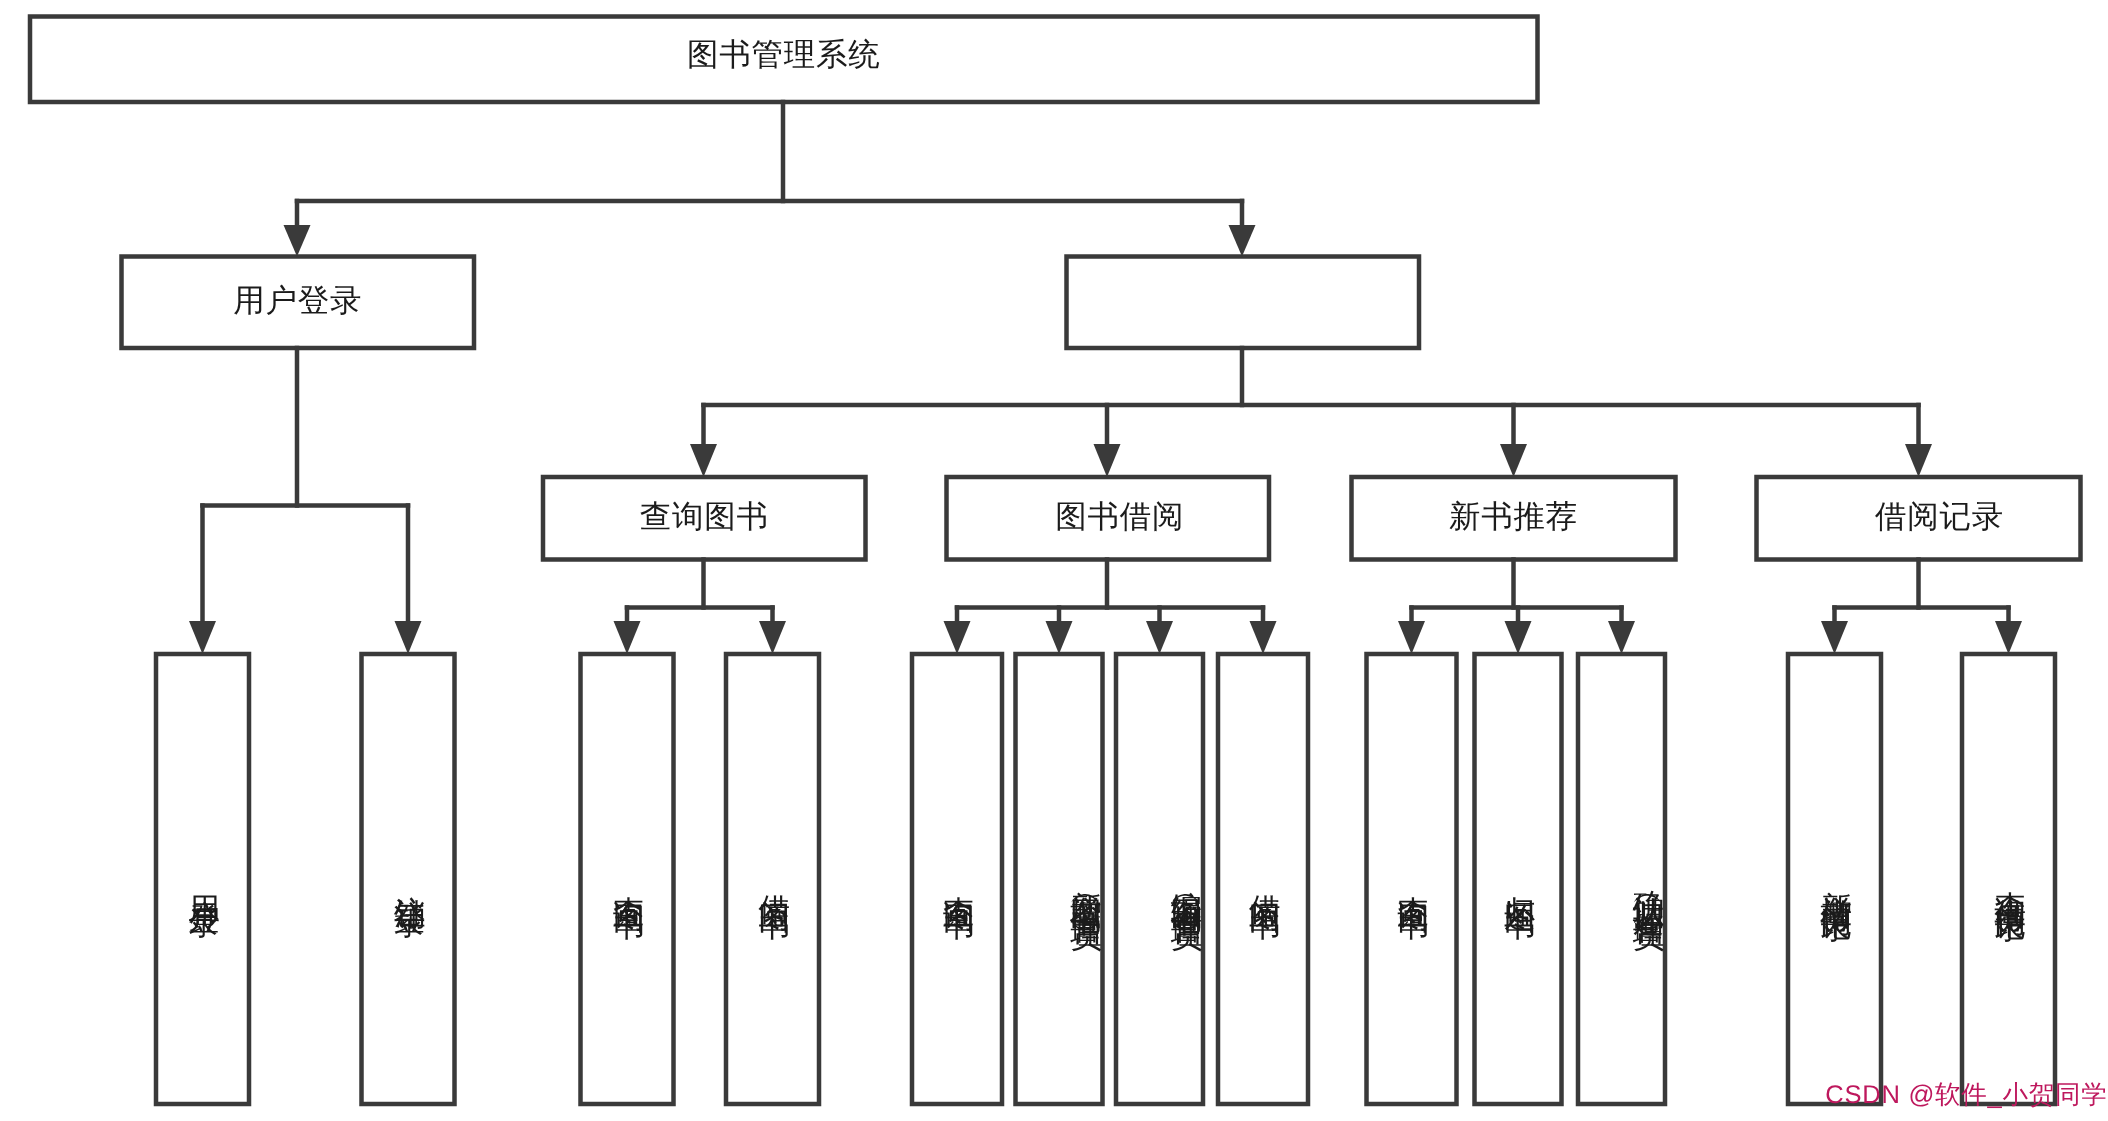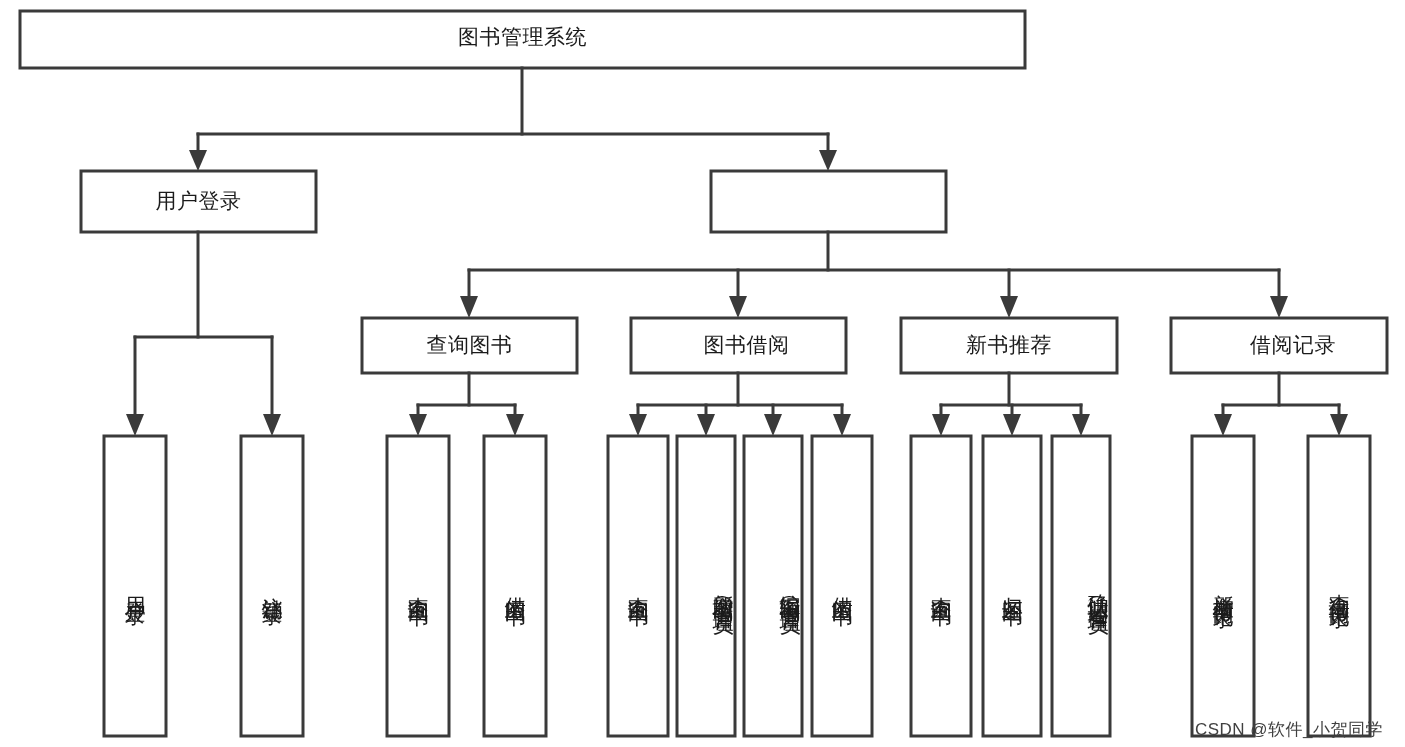--- a/index.html
+++ b/index.html
@@ -64,24 +64,24 @@
     align-items: flex-start;
     padding-top: 8px;
     box-sizing: border-box;
   }
   .node-label.vertical.centered {
     align-items: center;
     padding-top: 0;
   }
   #watermark {
     position: absolute;
-    right: 22px;
+    right: 0;
     bottom: 6px;
     font-size: 17px;
-    color: #404040;
+    color: #be185d;
     font-family: "Liberation Sans", "DejaVu Sans", sans-serif;
     letter-spacing: 0.5px;
     white-space: nowrap;
   }
 </style>
 </head>
 <body>
 
 <div id="diagram-root">
 

